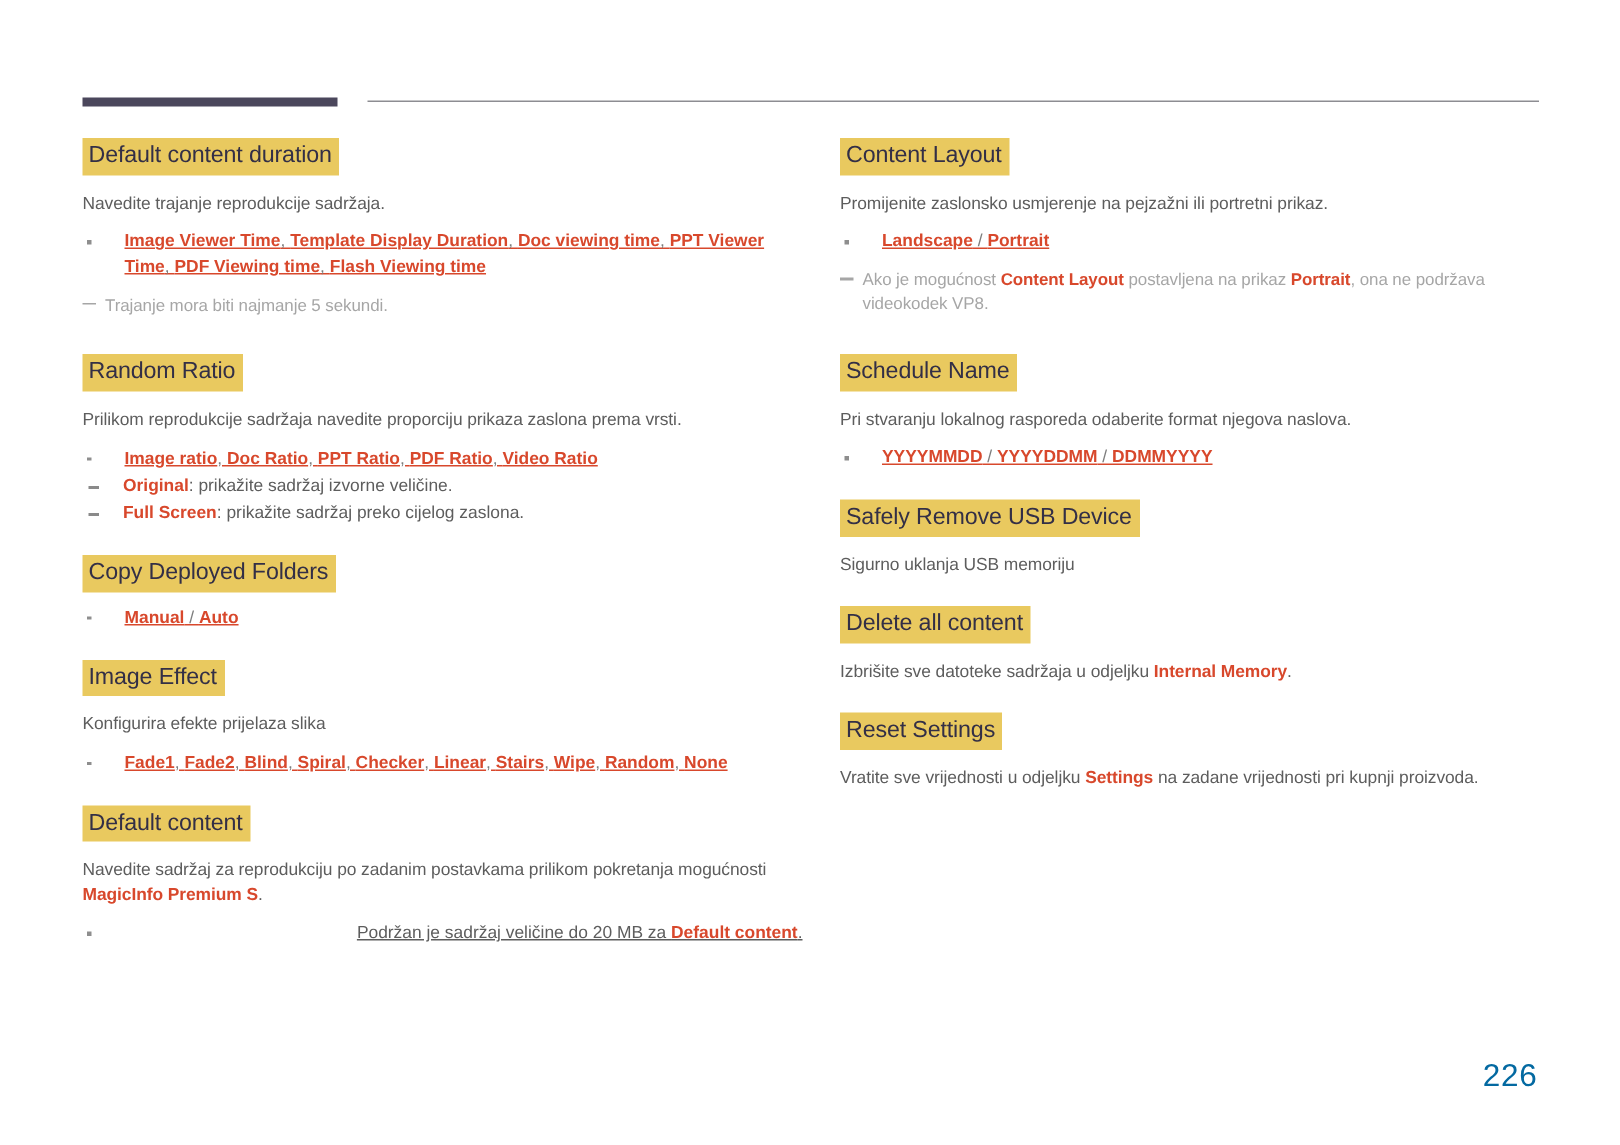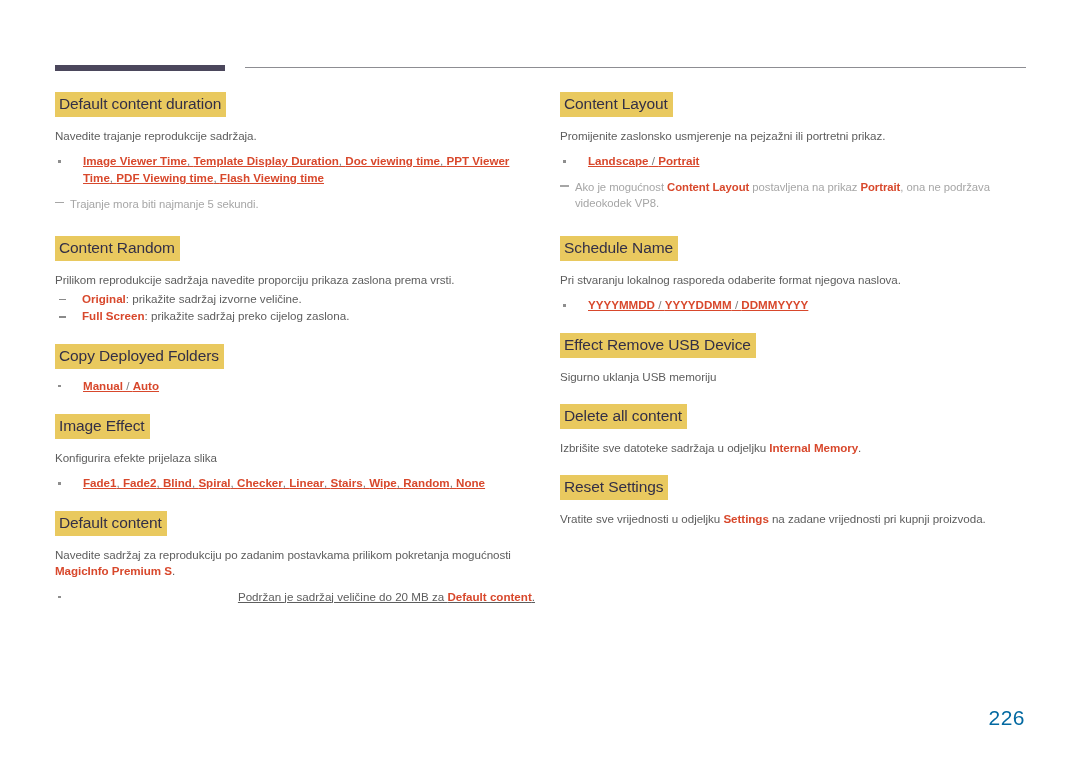--- a/index.html
+++ b/index.html
@@ -195,22 +195,25 @@
         <p class="desc">Navedite trajanje reprodukcije sadržaja.</p>
         <ul class="bullets">
           <li><span class="accent">Image Viewer Time</span><span class="sep">, </span><span class="accent">Template Display Duration</span><span class="sep">, </span><span class="accent">Doc viewing time</span><span class="sep">, </span><span class="accent">PPT Viewer Time</span><span class="sep">, </span><span class="accent">PDF Viewing time</span><span class="sep">, </span><span class="accent">Flash Viewing time</span></li>
         </ul>
         <p class="note">Trajanje mora biti najmanje 5 sekundi.</p>
       </div>
 
       <div class="sec-gap-lg"></div>
 
       <div class="section">
-        <h2 class="heading">Content Random</h2>
+        <h2 class="heading">Random Ratio</h2>
         <p class="desc">Prilikom reprodukcije sadržaja navedite proporciju prikaza zaslona prema vrsti.</p>
+        <ul class="bullets">
+          <li><span class="accent">Image ratio</span><span class="sep">, </span><span class="accent">Doc Ratio</span><span class="sep">, </span><span class="accent">PPT Ratio</span><span class="sep">, </span><span class="accent">PDF Ratio</span><span class="sep">, </span><span class="accent">Video Ratio</span></li>
+        </ul>
         <ul class="subbullets">
             <li><span class="accent">Original</span><span>: prikažite sadržaj izvorne veličine.</span></li>
             <li><span class="accent">Full Screen</span><span>: prikažite sadržaj preko cijelog zaslona.</span></li>
           </ul>
       </div>
 
       <div class="sec-gap-md"></div>
 
       <div class="section">
         <h2 class="heading">Copy Deployed Folders</h2>
@@ -258,21 +261,21 @@
         <h2 class="heading">Schedule Name</h2>
         <p class="desc">Pri stvaranju lokalnog rasporeda odaberite format njegova naslova.</p>
         <ul class="bullets">
           <li><span class="accent">YYYYMMDD</span><span class="sep"> / </span><span class="accent">YYYYDDMM</span><span class="sep"> / </span><span class="accent">DDMMYYYY</span></li>
         </ul>
       </div>
 
       <div class="sec-gap-md"></div>
 
       <div class="section">
-        <h2 class="heading">Effect Remove USB Device</h2>
+        <h2 class="heading">Safely Remove USB Device</h2>
         <p class="desc">Sigurno uklanja USB memoriju</p>
       </div>
 
       <div class="sec-gap-md"></div>
 
       <div class="section">
         <h2 class="heading">Delete all content</h2>
         <p class="desc"><span class="plain">Izbrišite sve datoteke sadržaja u odjeljku </span><span class="accent">Internal Memory</span><span class="plain">.</span></p>
       </div>
 

